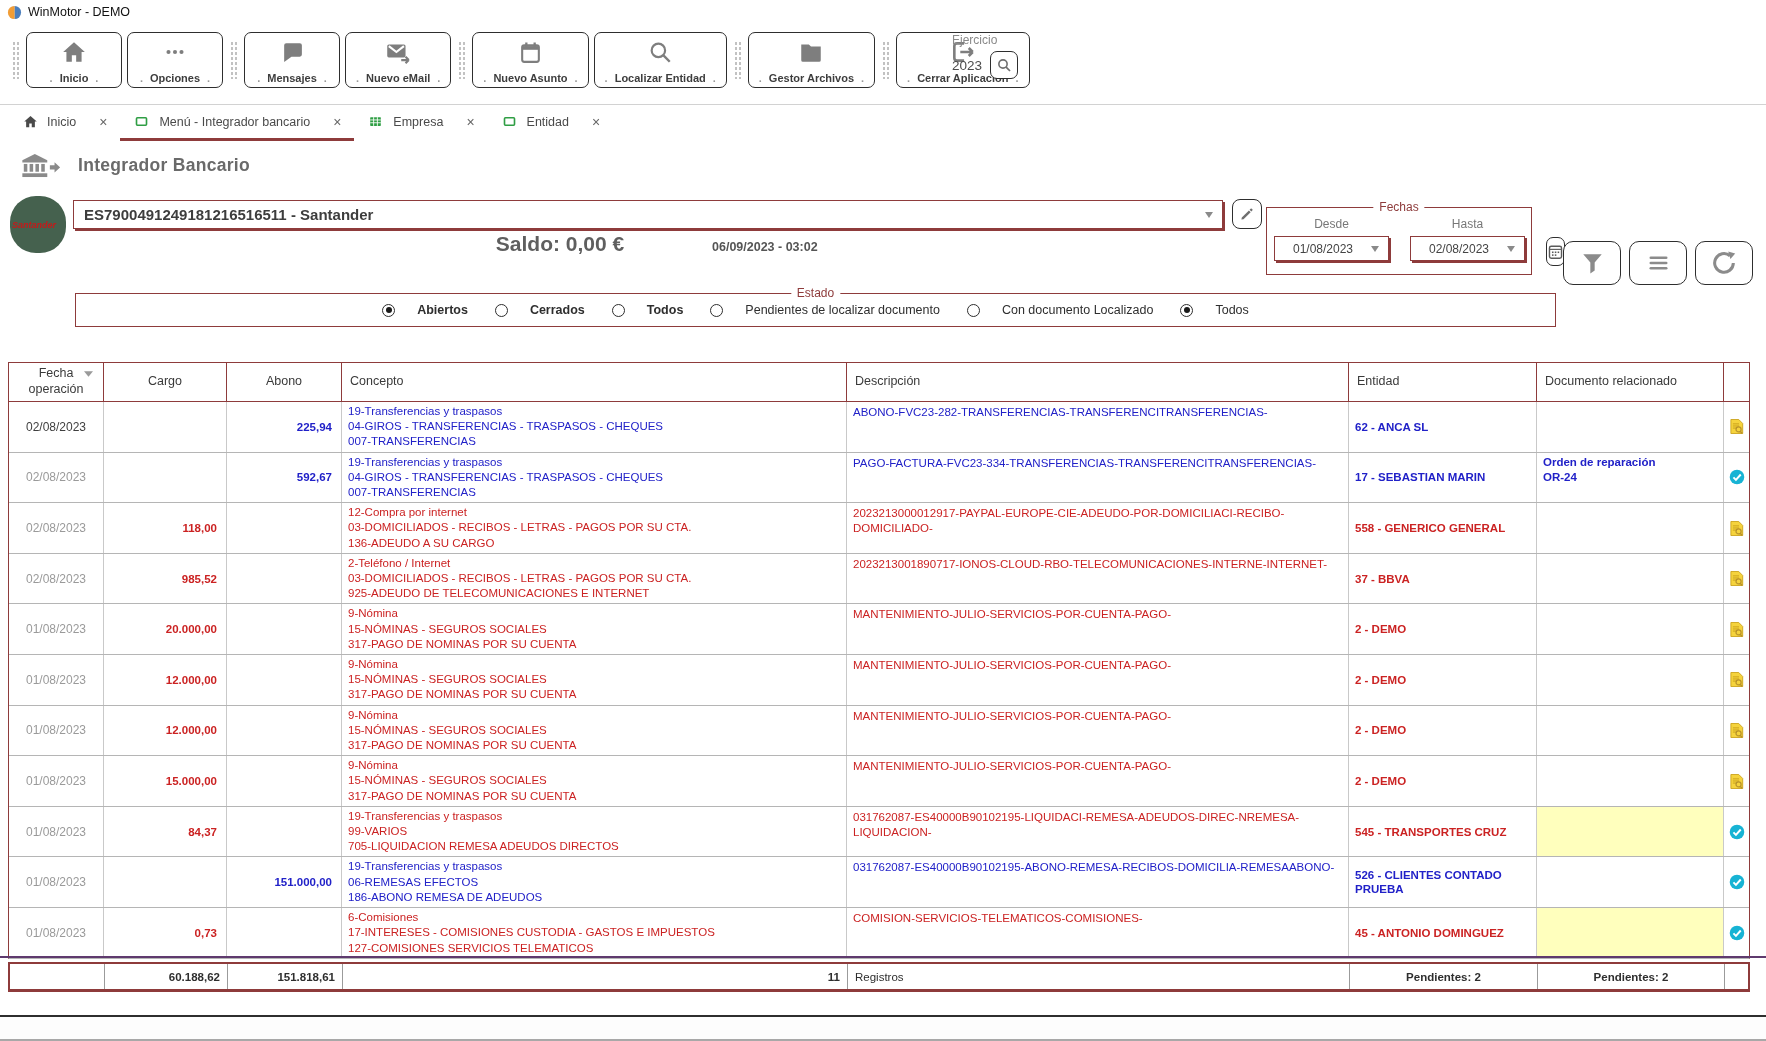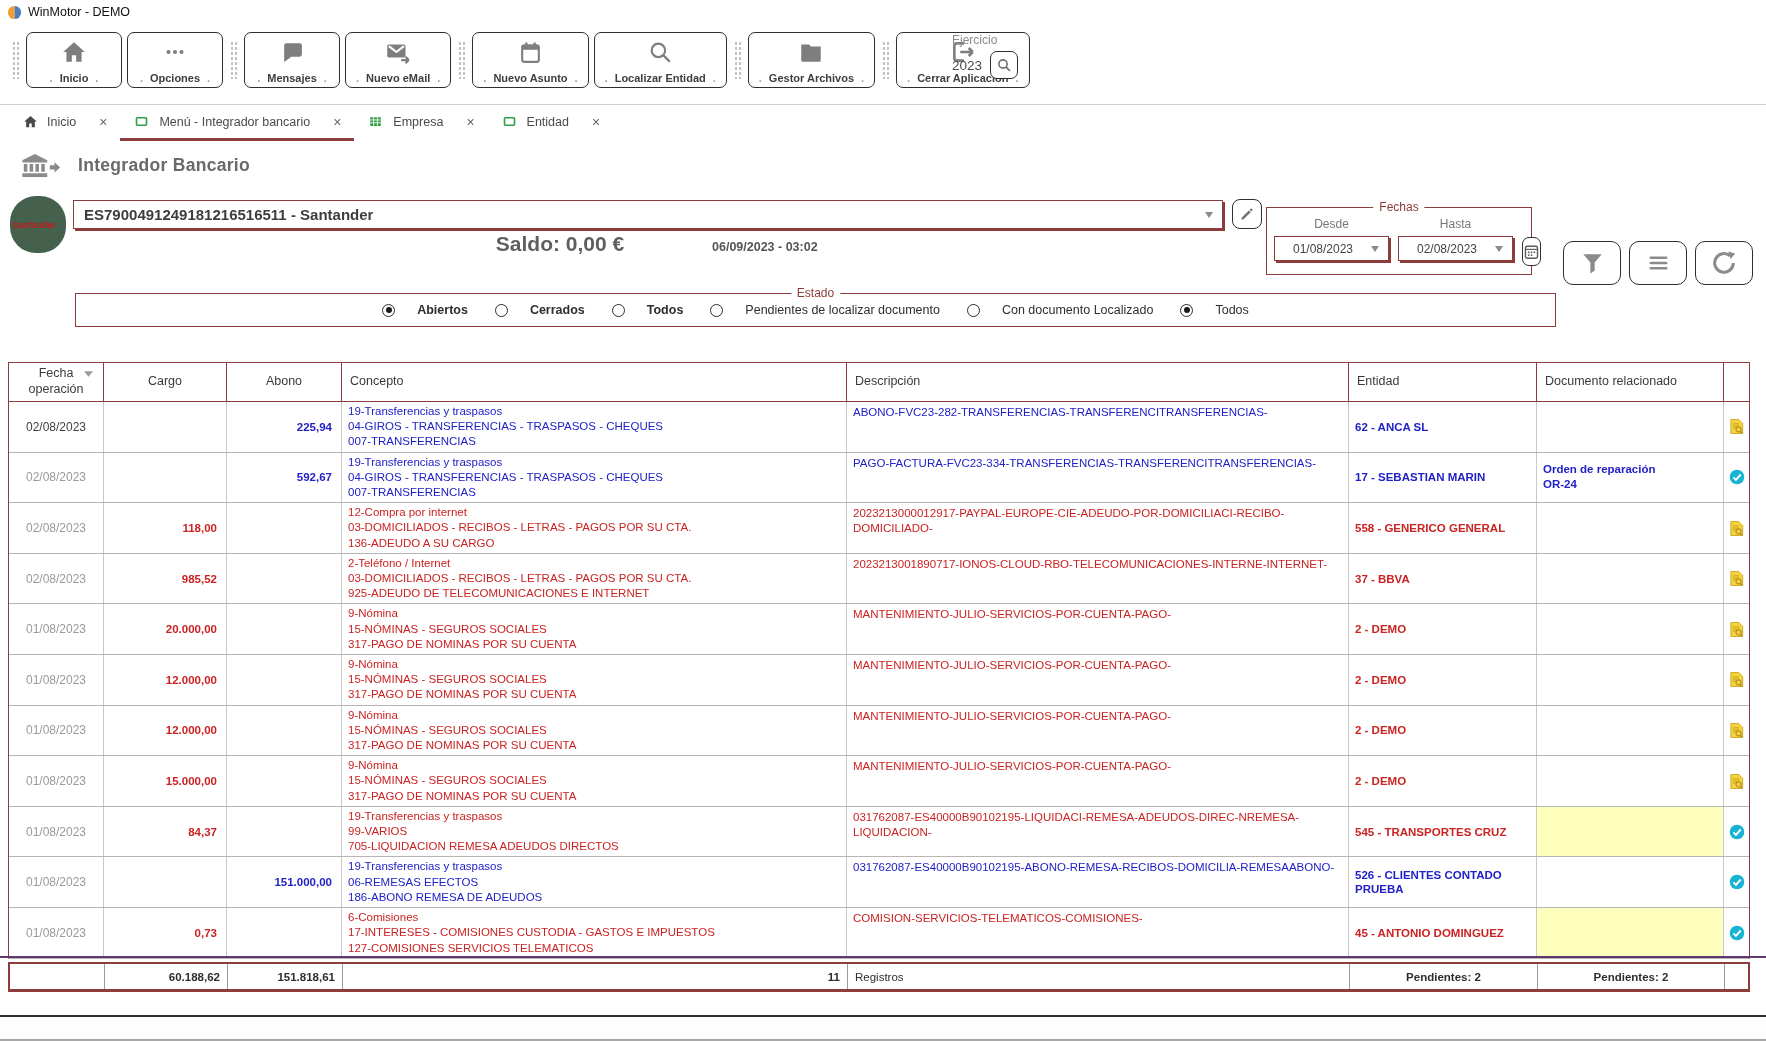--- a/index.html
+++ b/index.html
@@ -57,21 +57,21 @@
   .pencil-btn{position:absolute;top:199px;left:1232px;width:30px;height:30px;border:1.5px solid #2e2e2e;
     border-radius:8px;background:#fff;display:flex;align-items:center;justify-content:center;cursor:pointer;}
   .saldo{position:absolute;top:232px;left:430px;width:260px;text-align:center;
     font-size:21px;font-weight:bold;color:#5f5f5f;}
   .timestamp{position:absolute;top:240px;left:712px;font-size:12.5px;font-weight:bold;color:#555;}
 
   .groupbox{position:absolute;border:1px solid var(--maroon);}
   .gb-label{position:absolute;top:-8px;left:50%;transform:translateX(-50%);background:#fff;
     padding:0 6px;font-size:12px;color:var(--maroon);white-space:nowrap;}
   .fechas-box{top:207px;left:1266px;width:266px;height:68px;}
-  .fechas-inner{display:flex;gap:9px;padding:9px 6px 0 7px;}
+  .fechas-inner{display:flex;gap:21px;padding:9px 6px 0 7px;}
   .date-col{display:flex;flex-direction:column;align-items:center;gap:5px;}
   .date-label{font-size:12px;color:#777;}
   .date-input{width:115px;height:25px;border:1px solid var(--maroon);box-shadow:2px 2px 0 0 var(--maroon);
     background:#fff;display:flex;align-items:center;cursor:pointer;}
   .date-input .dval{flex:1;text-align:center;font-size:12px;color:#444;}
   .cal-btn{width:29px;height:29px;margin-top:20px;border:1.2px solid #2e2e2e;border-radius:7px;background:#fff;
     display:flex;align-items:center;justify-content:center;cursor:pointer;}
   .act-btn{position:absolute;top:241px;width:58px;height:44px;border:1.2px solid #2e2e2e;border-radius:10px;
     background:#fff;display:flex;align-items:center;justify-content:center;cursor:pointer;}
   .btn-filter{left:1563px;} .btn-menu{left:1629px;} .btn-refresh{left:1695px;}
@@ -101,21 +101,21 @@
   .trow{border-bottom:1px solid var(--row-line);min-height:49px;cursor:pointer;}
   .trow:last-child{border-bottom:none;}
   .c{border-right:1px solid var(--grid-line);padding:2px 6px;font-size:11.5px;overflow:hidden;}
   .c:last-child{border-right:none;}
   .c-fecha{display:flex;align-items:center;justify-content:center;color:#9a9a9a;font-size:12px;}
   .trow.fdark .c-fecha{color:#3f3f3f;}
   .num{display:flex;align-items:center;justify-content:flex-end;font-weight:bold;padding-right:9px;}
   .c-concepto{display:flex;flex-direction:column;justify-content:center;line-height:15.2px;}
   .c-desc{padding-top:3px;line-height:15px;}
   .c-ent{display:flex;align-items:center;font-weight:bold;line-height:14px;}
-  .c-doc{display:flex;flex-direction:column;justify-content:center;font-weight:bold;color:var(--blue);line-height:15px;}
+  .c-doc{display:flex;flex-direction:column;font-weight:bold;color:var(--blue);line-height:15px;}
   .c-doc.hl{background:var(--hl-yellow);}
   .c-ico{display:flex;align-items:center;justify-content:center;padding:0;}
   .trow.blue .c-concepto,.trow.blue .c-desc{color:var(--blue);}
   .trow.blue .c-ent,.trow.blue .num{color:var(--blue);}
   .trow.red .c-concepto,.trow.red .c-desc{color:var(--red);}
   .trow.red .c-ent,.trow.red .num{color:var(--red);}
 
   
   .pre-footer{position:absolute;top:956px;left:0;width:1766px;height:2px;background:#5f3a6e;}
   .footer{position:absolute;top:962px;left:8px;width:1742px;height:30px;

